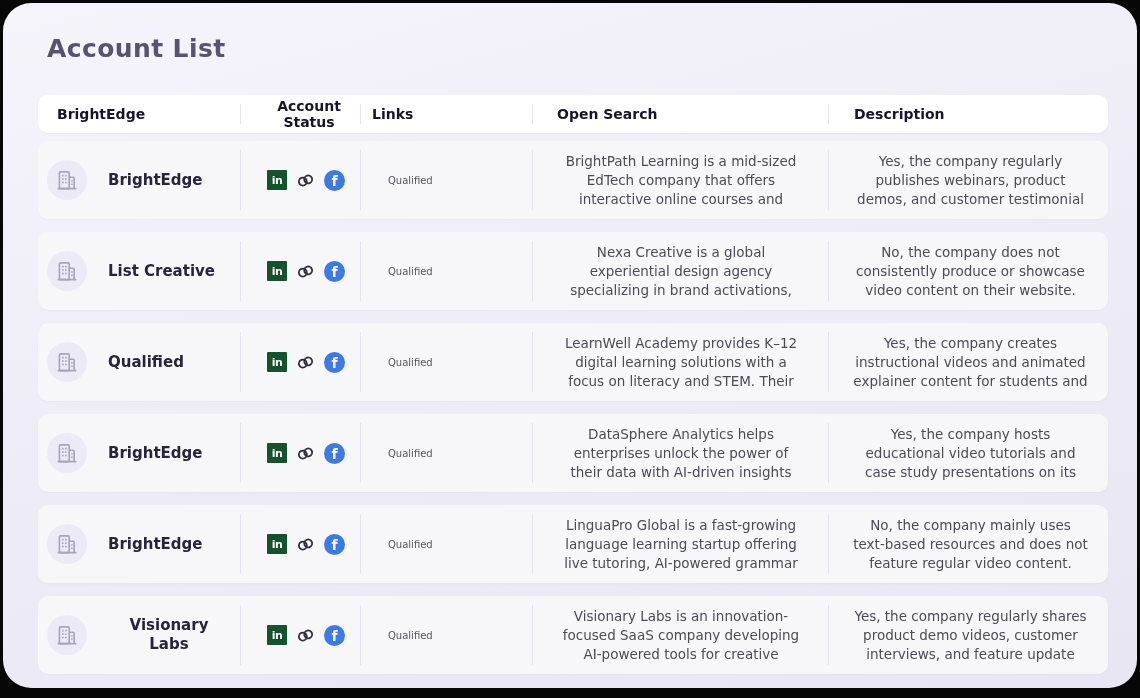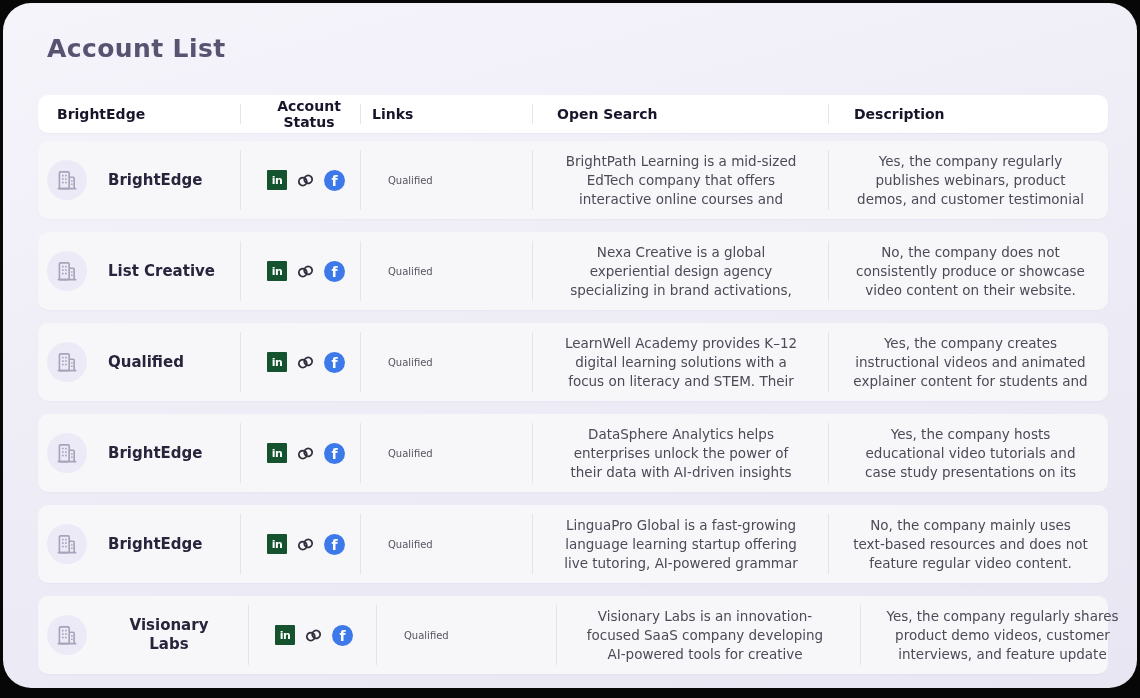--- a/index.html
+++ b/index.html
@@ -30,21 +30,21 @@
     height:38px; background:#ffffff; border-radius:10px;
     margin-bottom:8px;
     font-size:14px; font-weight:700; color:#18152b;
     box-shadow:0 1px 2px rgba(40,35,80,.04);
   }
   .row {
     height:78px; background:#f7f7fa; border-radius:10px;
     margin-bottom:13px;
     box-shadow:0 1px 2px rgba(40,35,80,.03);
   }
-  .row:last-child { margin-bottom:0;gap:8px; }
+  .row:last-child { margin-bottom:0; }
   .cell {
     position:relative; height:100%;
     display:flex; align-items:center;text-align:center;
   }
   .thead .cell:not(:first-child)::before,
   .row .cell:not(:first-child)::before {
     content:""; position:absolute; left:0; top:50%;
     transform:translateY(-50%); width:1px; background:#e5e3ee;
   }
   .thead .cell:not(:first-child)::before { height:20px; }

